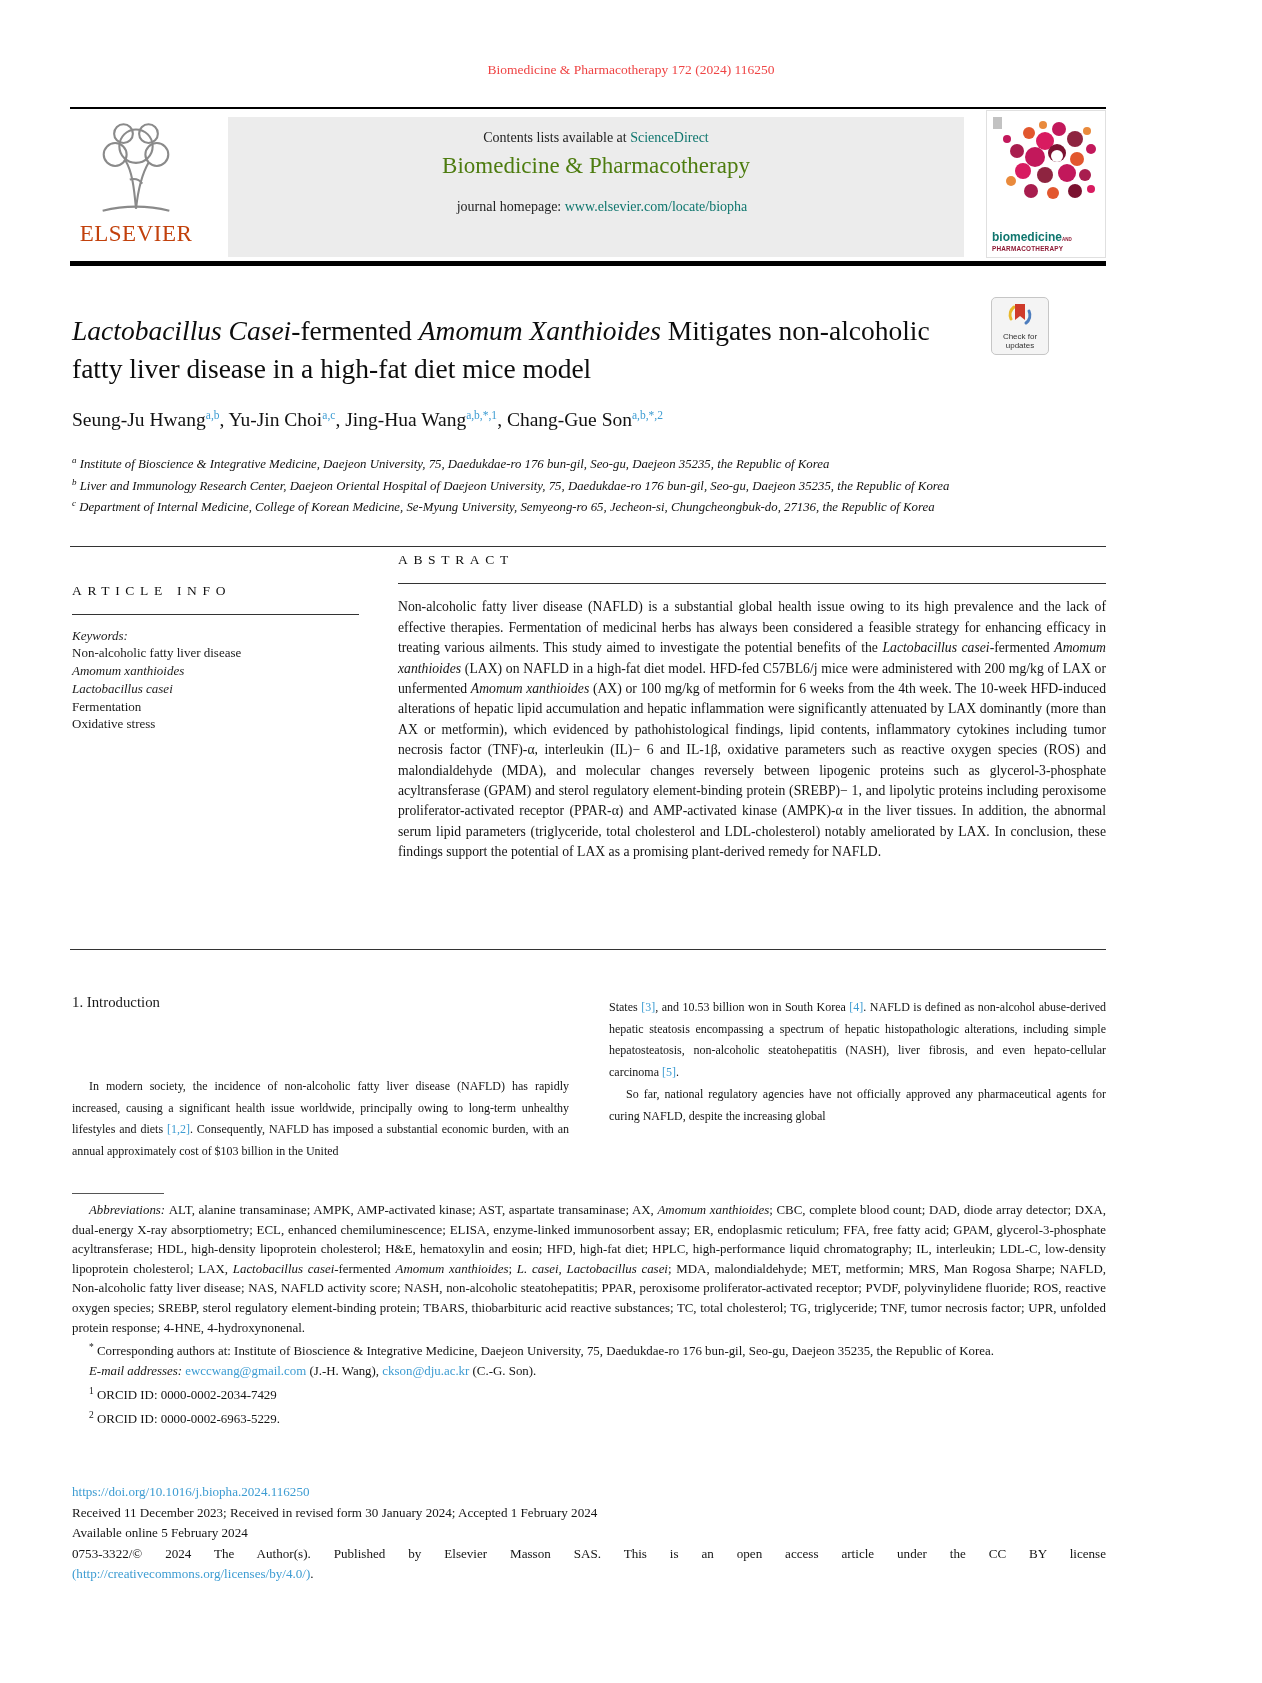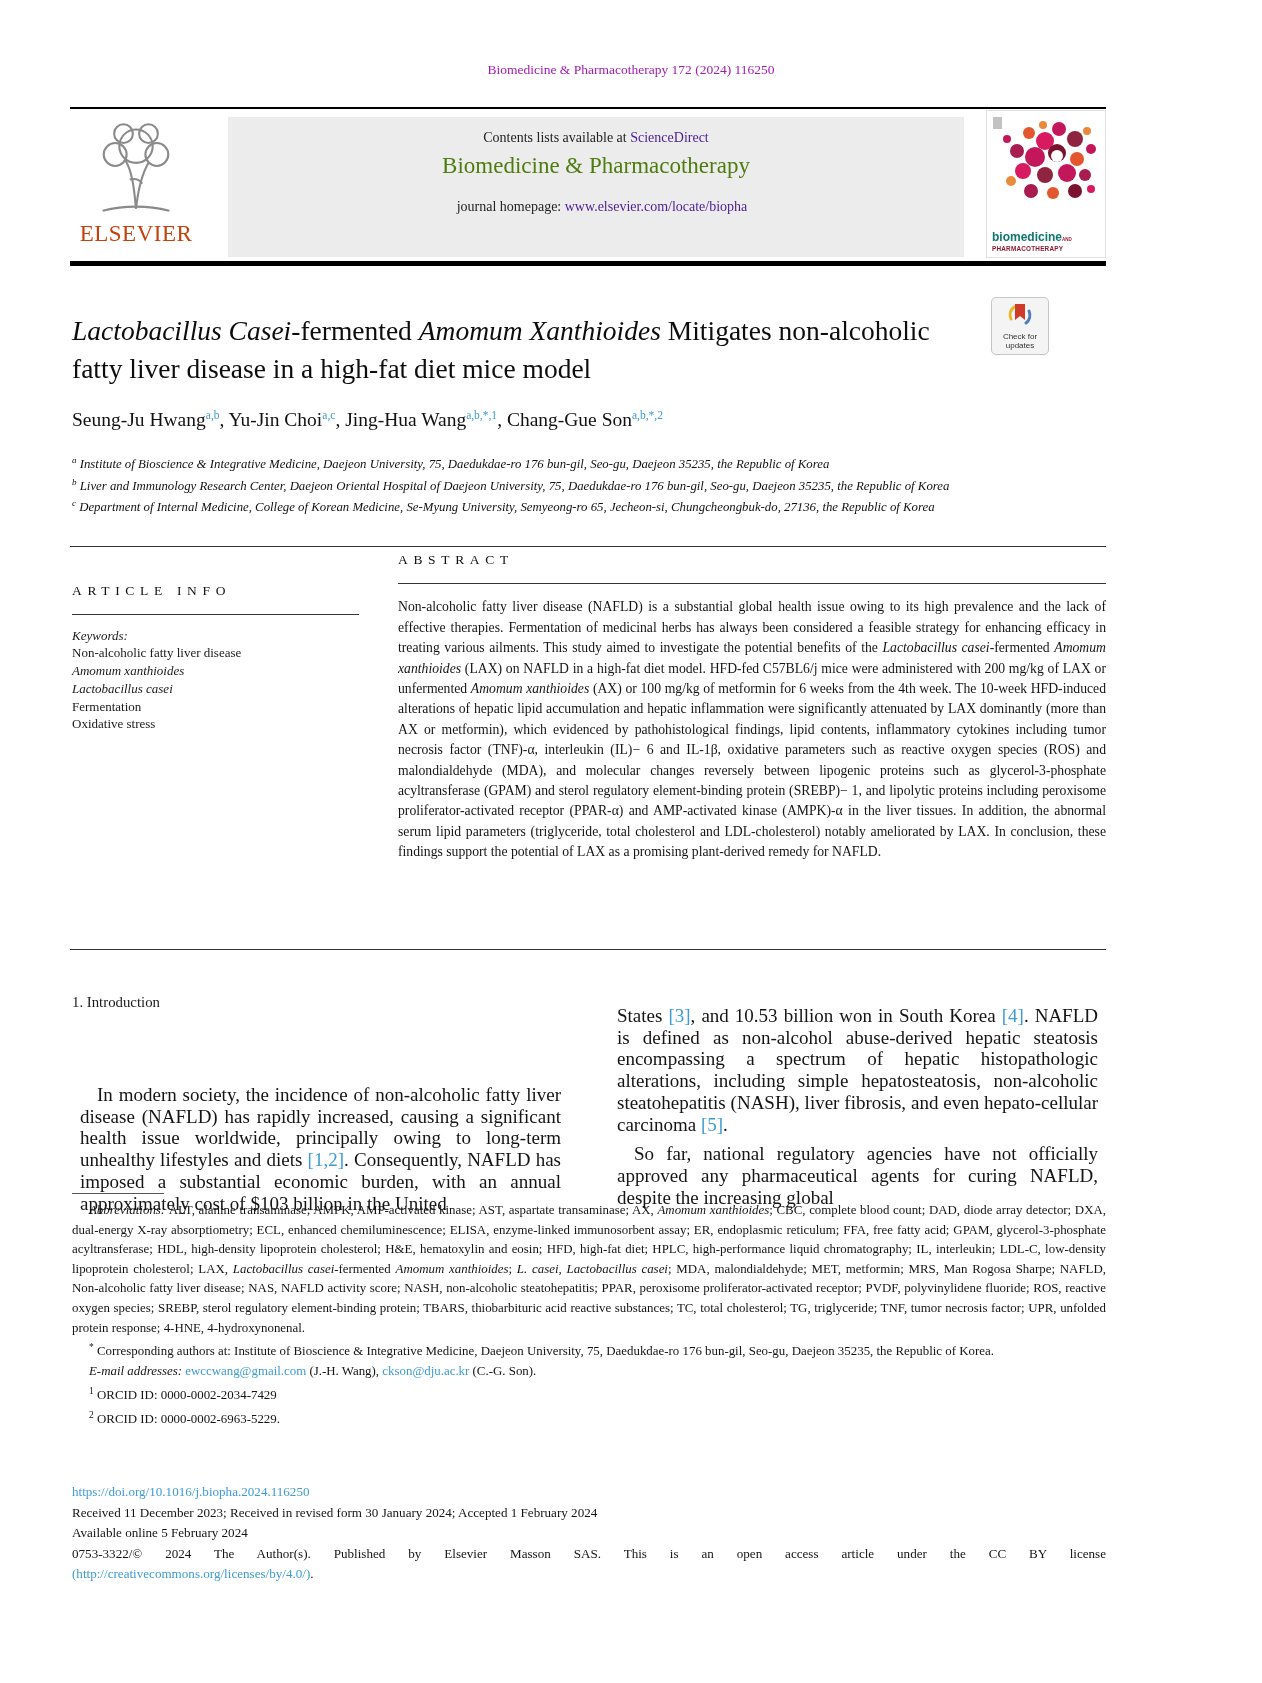--- a/index.html
+++ b/index.html
@@ -1,31 +1,31 @@
 <!DOCTYPE html>
 <html><head>
 <meta charset="utf-8">
 <style>
   html,body { margin:0; padding:0; background:#ffffff; }
   .page { position:relative; width:1262px; height:1683px; background:#fff;
           font-family:"Liberation Serif", serif; color:#1a1a1a; overflow:hidden; }
 
   .citation { position:absolute; top:62px; left:0; width:100%; text-align:center;
-              font-size:13.5px; color:#a21caf; }
+              font-size:13.5px; color:#ef4444; }
 
   .banner { position:absolute; left:70px; top:107px; width:1036px; height:152px;
             border-top:2.5px solid #000; }
   .elsevier { position:absolute; left:2px; top:8px; width:128px; text-align:center; cursor:pointer; }
   .els-word { font-size:23px; color:#c2410c; letter-spacing:0.5px; margin-top:0; }
   .gray-box { position:absolute; left:158px; top:8px; width:736px; height:140px;
               background:#ececec; text-align:center; }
   .contents-line { padding-top:13px; font-size:14px; color:#222; }
   .journal-title { margin-top:7px; font-size:23px; color:#4d7c0f; }
   .homepage-line { margin-top:20px; font-size:14px; color:#222;padding-left:12px; }
-  .link { color:#4c1d95; text-decoration:none; cursor:pointer; }
+  .link { color:#0f766e; text-decoration:none; cursor:pointer; }
   .cover { position:absolute; left:916px; top:1px; width:120px; height:148px;
            background:#fff; border:1px solid #e0e0e0; box-sizing:border-box; cursor:pointer; }
   .cover-text { position:absolute; left:5px; bottom:4px; line-height:9px;
                 font-family:"Liberation Sans", sans-serif; text-align:left; }
   .cov-t { color:#0f766e; font-weight:bold; font-size:12px; }
   .cov-and { color:#8e1a34; font-size:4.5px; font-weight:bold; }
   .cov-sub { color:#8e1a34; font-size:6.4px; font-weight:bold; letter-spacing:0.2px; }
 
   .thick-rule { position:absolute; left:70px; top:261px; width:1036px; height:5px; background:#000; }
 
@@ -52,21 +52,21 @@
   .sec-label { font-size:13.5px; letter-spacing:0.42em; color:#111; }
   .sub-rule { margin-top:15px; height:1.3px; background:#333; }
   .kw-label { margin-top:13px; font-style:italic; font-size:13px; }
   .kw { font-size:13px; line-height:17.8px; }
   .it { font-style:italic; }
   .abs-text { margin:13px 0 0; text-align:justify; font-size:13.7px; line-height:20.4px; color:#141414; }
 
   .intro-h { position:absolute; left:72px; top:994px; font-size:14.8px; font-weight:normal; margin:0; }
   .col-left  { position:absolute; left:72px;  top:1076px; width:497px; }
   .col-right { position:absolute; left:609px; top:997px;  width:497px; }
-  .colp { margin:8px; text-align:justify; font-size:19px; line-height:21.7px; color:#141414; }
+  .colp { margin:0; text-align:justify; font-size:12px; line-height:21.7px; color:#141414; }
   .indent { text-indent:17px; }
   .ref { color:#3d9cd2; cursor:pointer; }
 
   .fn-rule { position:absolute; left:72px; top:1193px; width:92px; height:1.2px; background:#555; }
   .footnotes { position:absolute; left:72px; top:1201px; width:1034px; font-size:12.9px; color:#141414; }
   .footnotes p { margin:0; text-align:justify; line-height:19.6px; }
   .findent { text-indent:17px; }
   .fsup { font-size:9.5px; vertical-align:super; }
 
   .publication { position:absolute; left:72px; top:1482px; width:1034px; font-size:13.1px; color:#141414; }

